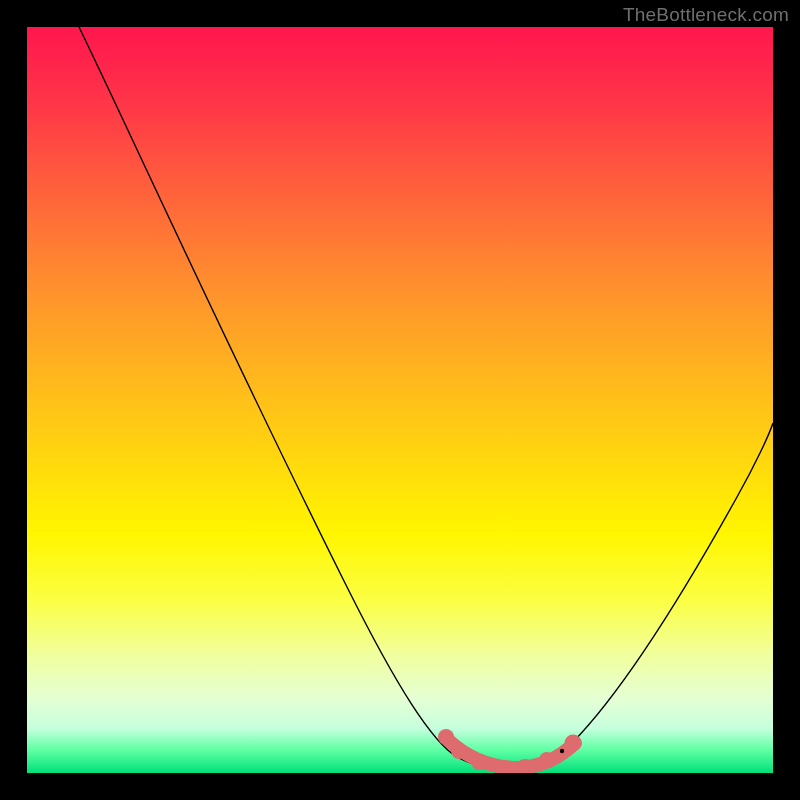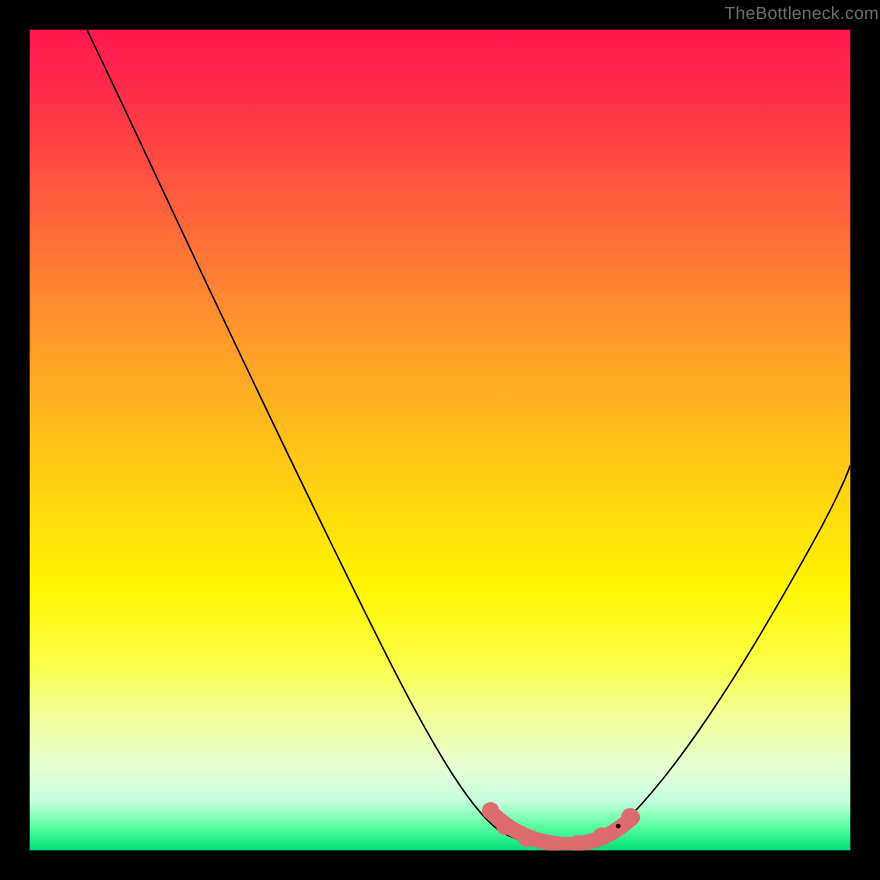--- a/index.html
+++ b/index.html
@@ -13,23 +13,23 @@
   }
   .stage {
     position: relative;
     width: 800px;
     height: 800px;
     background: #000;
   }
   .watermark {
     position: absolute;
     top: 4px;
-    right: 1px;
+    right: 11px;
     color: #6e6e6e;
-    font-size: 16px;
+    font-size: 19px;
     font-weight: 500;
     letter-spacing: 0.2px;
   }
   .plot {
     position: absolute;
     left: 27px;
     top: 27px;
     width: 746px;
     height: 746px;
   }

